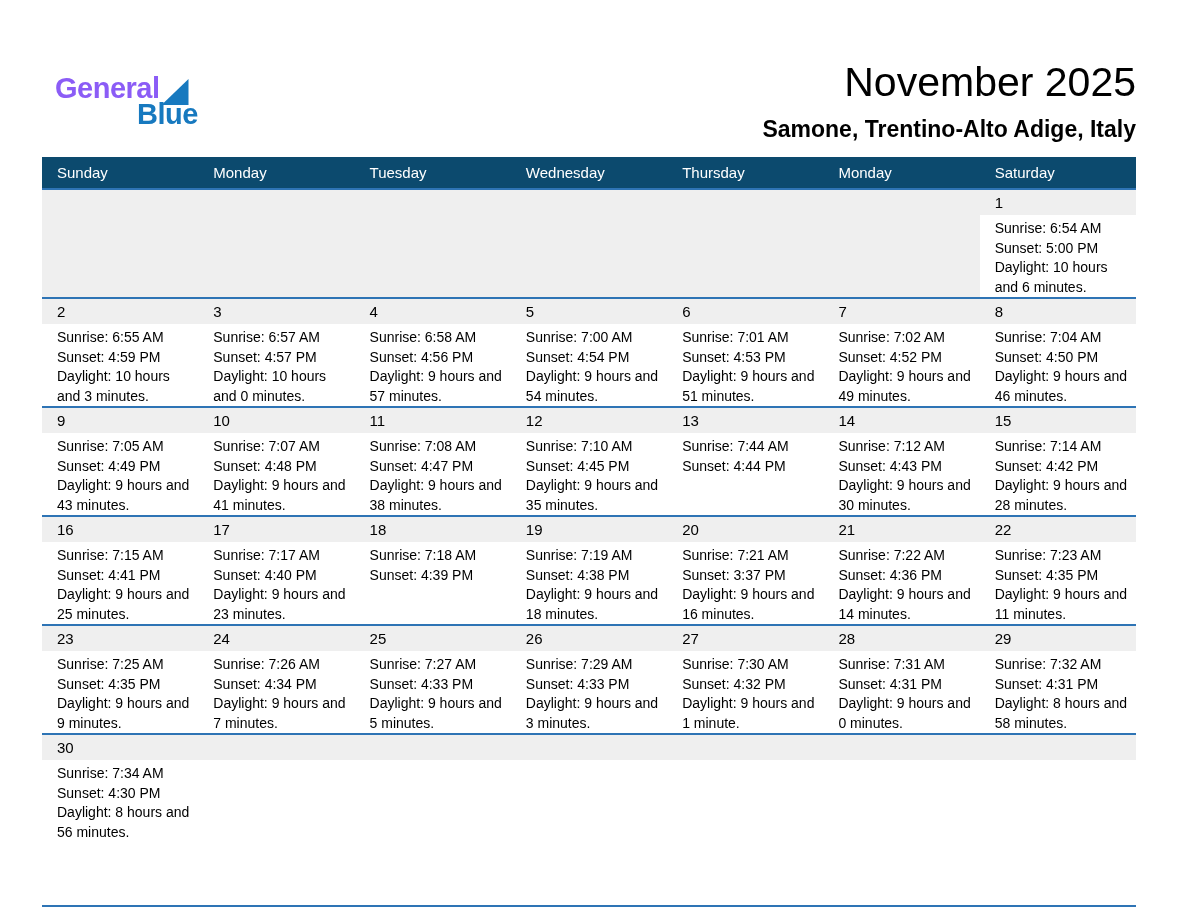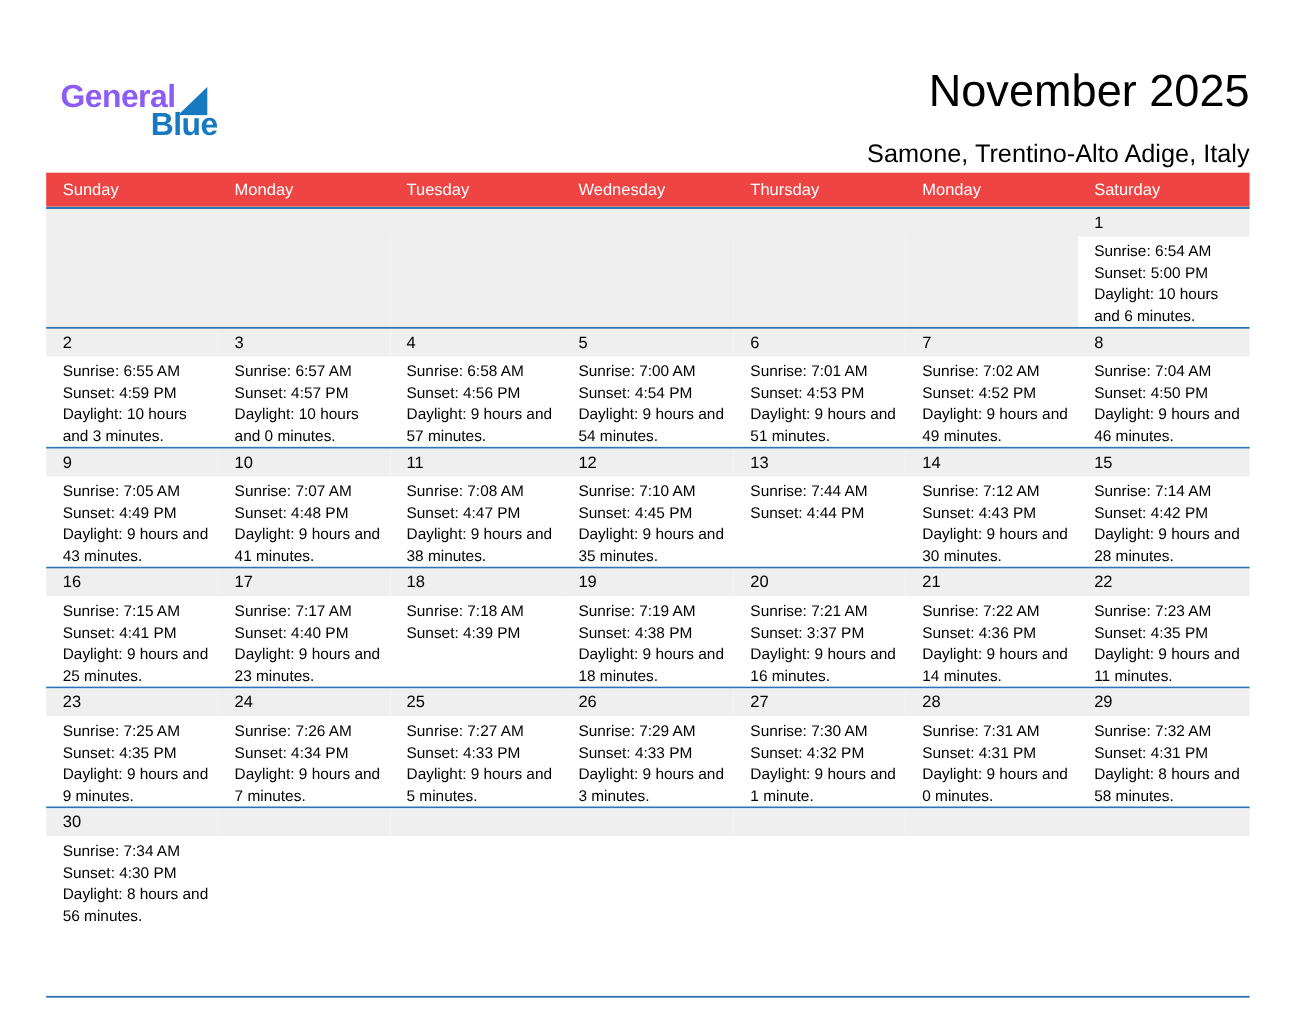--- a/index.html
+++ b/index.html
@@ -11,25 +11,25 @@
   .logo { position:absolute; left:55px; top:72px; }
   .logo-line1 { display:flex; align-items:flex-end; }
   .logo-general { font-size:29px; font-weight:700; color:#8b5cf6; letter-spacing:-0.5px; }
   .logo-triangle { width:27px; height:26px; margin-left:2px; background:#1779bf;
                    clip-path:polygon(0 100%, 100% 0, 100% 100%); }
   .logo-blue { font-size:29px; font-weight:700; color:#1779bf; margin-left:82px; margin-top:-7px; letter-spacing:-0.5px; }
 
   
   .title-block { position:absolute; right:52px; top:58px; text-align:right; color:#000; }
   .month-title { font-size:41px; font-weight:400; line-height:48px; }
-  .location { font-size:23px; font-weight:400; margin-top:20px; }
+  .location { font-size:23px; font-weight:700; margin-top:10px; }
 
   
   .calendar { position:absolute; left:42px; top:157px; width:1094px; border-bottom:2px solid #2e74b5; }
-  .weekday-row { display:grid; grid-template-columns:repeat(7,1fr); background:#ef4444; height:31px; }
+  .weekday-row { display:grid; grid-template-columns:repeat(7,1fr); background:#0c4a6e; height:31px; }
   .weekday { color:#ffffff; font-size:15px; line-height:31px; padding-left:15px; overflow:hidden; white-space:nowrap; }
 
   .week { display:grid; grid-template-columns:repeat(7,1fr); border-top:2px solid #2e74b5; min-height:108px; background:#ffffff; }
   .week.last { min-height:172px; }
 
   .cell { background:#ffffff; }
   .band { height:25px; background:#efefef; padding-left:15px; display:flex; align-items:center;
           font-size:15px; color:#000; }
   .body { padding:4px 6px 0 15px; font-size:14px; line-height:19.5px; color:#000; }
   .body div { max-width:134px; }

